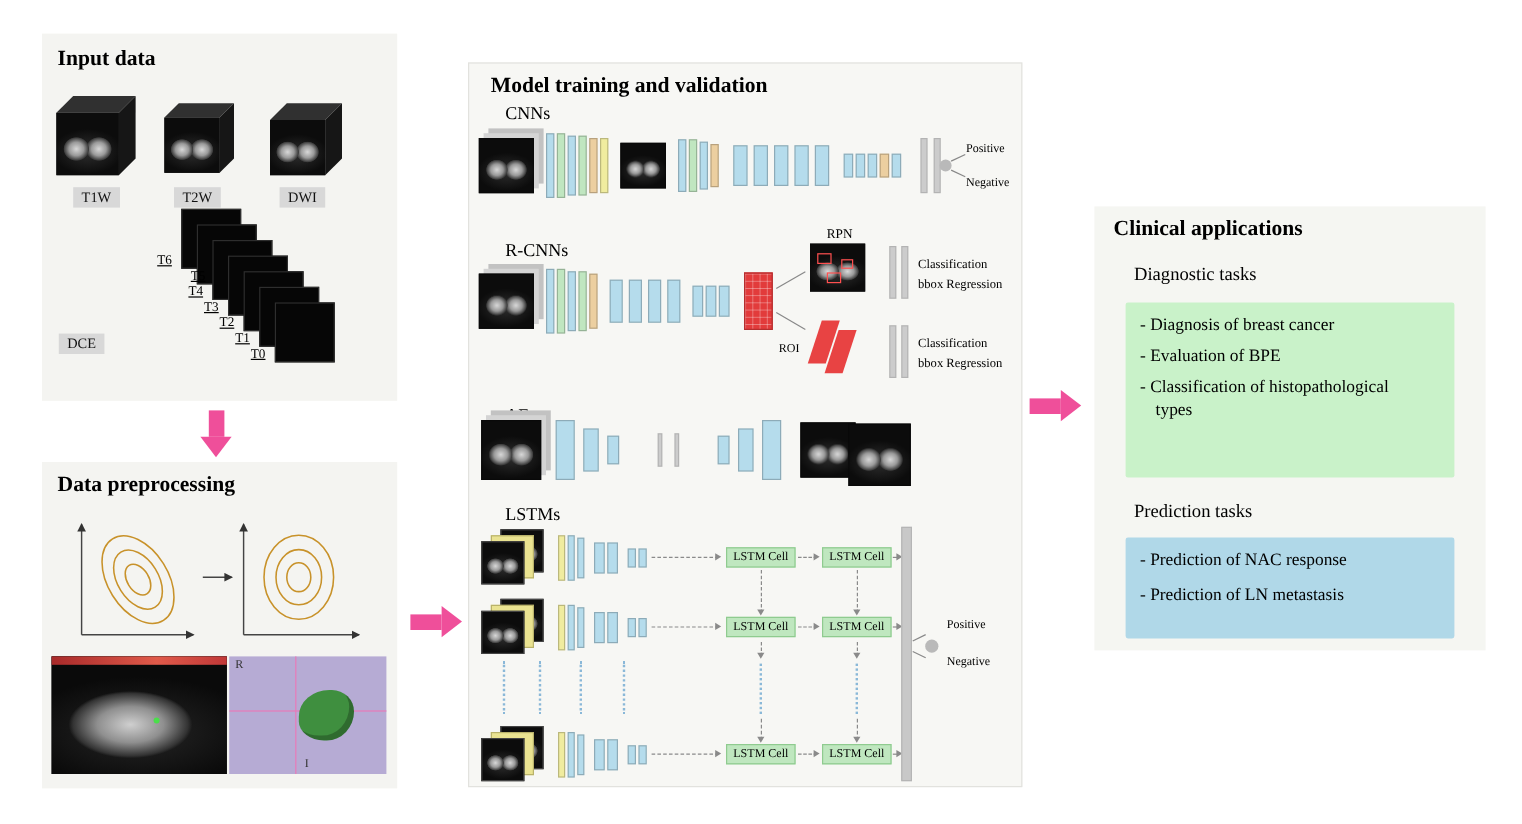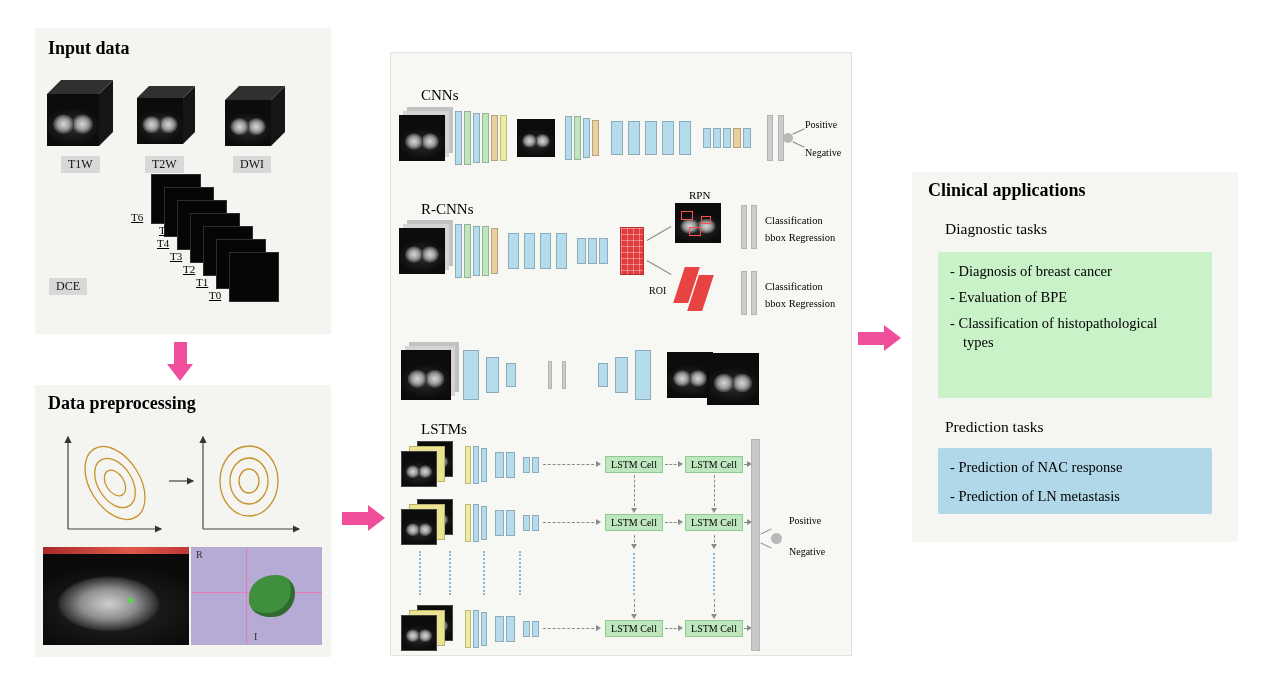--- a/index.html
+++ b/index.html
@@ -162,20 +162,21 @@
       <div class="marker" style="left:48%;top:84px">I</div>
     </div>
   </section>
 
   <div>
     <div class="parrow-shaft" style="left:342px;top:512px;width:26px;height:13px"></div>
     <div class="tri" style="left:368px;top:505px;border-top:13px solid transparent;border-bottom:13px solid transparent;border-left:17px solid #ef4f9a"></div>
   </div>
 
   <section class="panel p-model">
+    <h2 class="ptitle" style="left:18px;top:8px">Model training and validation</h2>
 
     <div class="slabel" style="left:30px;top:34px">CNNs</div>
     <div class="g" style="left:8px;top:55px;height:60px">
       <div class="s mri stacked" style="width:46px;height:46px"></div>
       <i class="s sb" style="width:7px;height:54px;margin-left:8px"></i>
       <i class="s sg" style="width:7px;height:54px"></i>
       <i class="s sb" style="width:7px;height:50px"></i>
       <i class="s sg" style="width:7px;height:50px"></i>
       <i class="s so" style="width:7px;height:46px"></i>
       <i class="s sy" style="width:7px;height:46px"></i>
@@ -354,19 +355,19 @@
     <h2 class="ptitle" style="left:16px;top:8px">Clinical applications</h2>
 
     <div class="thead" style="left:33px;top:48px">Diagnostic tasks</div>
     <div class="task-box box-green" style="left:26px;top:80px;width:274px;height:146px">
       <div class="task-item">- Diagnosis of breast cancer</div>
       <div class="task-item">- Evaluation of BPE</div>
       <div class="task-item" style="max-width:215px">- Classification of histopathological types</div>
     </div>
 
     <div class="thead" style="left:33px;top:246px">Prediction tasks</div>
-    <div class="task-box box-blue" style="left:26px;top:276px;width:274px;height:66px">
+    <div class="task-box box-blue" style="left:26px;top:276px;width:274px;height:84px">
       <div class="task-item">- Prediction of NAC response</div>
       <div class="task-item">- Prediction of LN metastasis</div>
     </div>
   </section>
 
 </div>
 
 </body></html>

